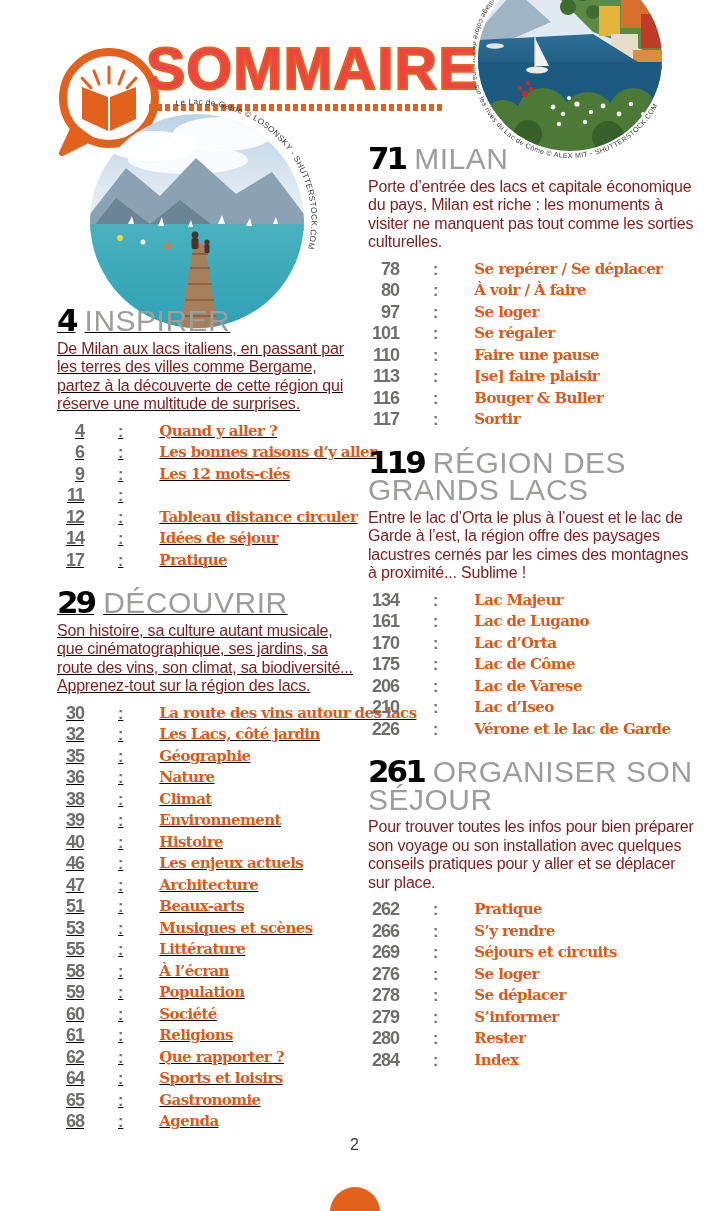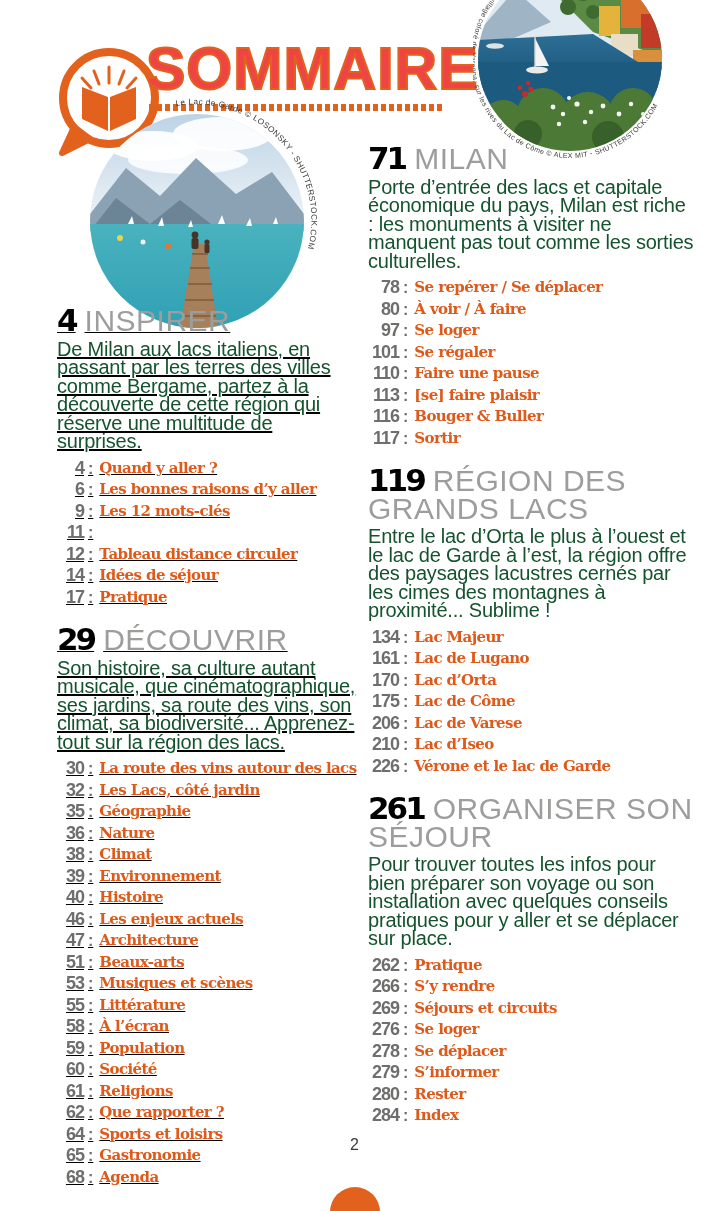--- a/index.html
+++ b/index.html
@@ -21,24 +21,24 @@
   
   .col{position:absolute;}
   #col-left{left:57px;top:306px;width:304px;text-decoration:underline;}
   #col-right{left:368px;top:144px;width:328px;}
   .toc-section{margin-bottom:17px;}
   .sec-head{line-height:.92;margin-bottom:5px;}
   .sec-num{font-family:"DejaVu Sans",sans-serif;font-weight:bold;font-size:31px;
     color:#000000;letter-spacing:-3px;padding-right:9px;}
   .sec-title{font-family:"Liberation Sans",sans-serif;font-size:30px;font-weight:400;
     color:#9D9D9C;letter-spacing:.5px;}
-  .sec-desc{font-size:20px;line-height:18.5px;color:#14532d;letter-spacing:-.2px;
+  .sec-desc{font-size:16px;line-height:18.5px;color:#7f1d1d;letter-spacing:-.2px;
     margin:2px 0 7px 0;}
   .toc-list{margin:0;}
-  .toc-item{display:flex;align-items:center;line-height:21.5px;height:21.5px;}
+  .toc-item{display:flex;align-items:center;line-height:21.5px;height:21.5px;gap:30px;}
   .toc-num{font-weight:bold;font-size:18px;color:#6E6E6D;min-width:27px;text-align:right;
     letter-spacing:-1px;}
   #col-right .toc-num{min-width:31px;}
   .toc-sep{font-weight:bold;font-size:16px;color:#6E6E6D;padding:0 6px 0 4px;}
   .toc-label{font-family:"DejaVu Serif",serif;font-weight:bold;font-size:15px;
     color:#DD5A1B;letter-spacing:-.6px;white-space:nowrap;}
 
   
   .folio{position:absolute;left:0;right:0;top:1136px;text-align:center;
     font-size:16px;color:#3A3A39;}

